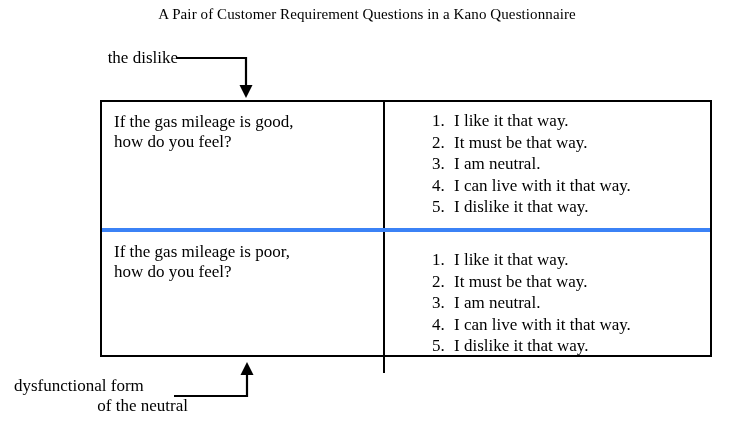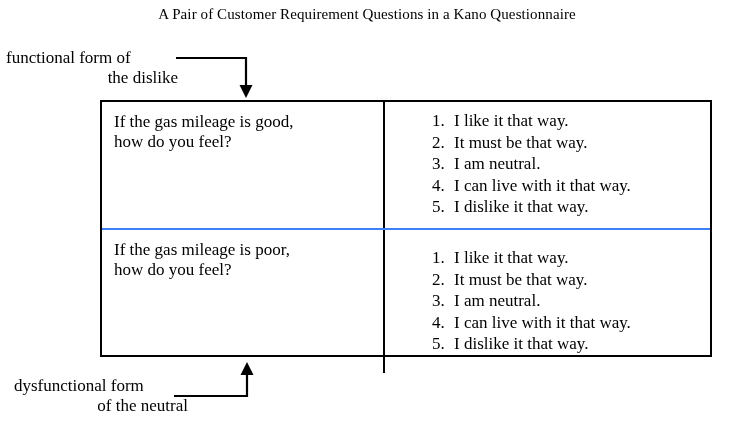--- a/index.html
+++ b/index.html
@@ -96,21 +96,21 @@
     position: absolute;
     left: 0;
     width: 608px;
     height: 126px;
     box-sizing: border-box;
   }
   #row-functional { top: 0; }
   #row-dysfunctional {
     top: 126px;
     height: 145px;
-    border-top: 2px solid #3b82f6;
+    border-top: 4px solid #3b82f6;
   }
 
   .cell-question {
     position: absolute;
     left: 0;
     top: 0;
     width: 283px;
     height: 100%;
     box-sizing: border-box;
     border-right: 2px solid #000000;
@@ -152,21 +152,20 @@
   }
 </style>
 </head>
 <body>
 
 <div id="figure">
 
   <div class="fig-title">A Pair of Customer Requirement Questions in a Kano Questionnaire</div>
 
   <div class="callout" id="label-functional">
-    <span class="line-a">functional form of</span>
     <span class="line-b">the dislike</span>
   </div>
 
   <svg class="leader" id="leader-top" viewBox="0 0 90 50">
     <path d="M 6 6 L 76 6 L 76 34" stroke="#000000" stroke-width="2.2" fill="none"></path>
     <path d="M 69.5 33 L 82.5 33 L 76 46 Z" fill="#000000"></path>
   </svg>
 
   <div class="callout" id="label-dysfunctional">
     <span class="line-a">dysfunctional form</span>

